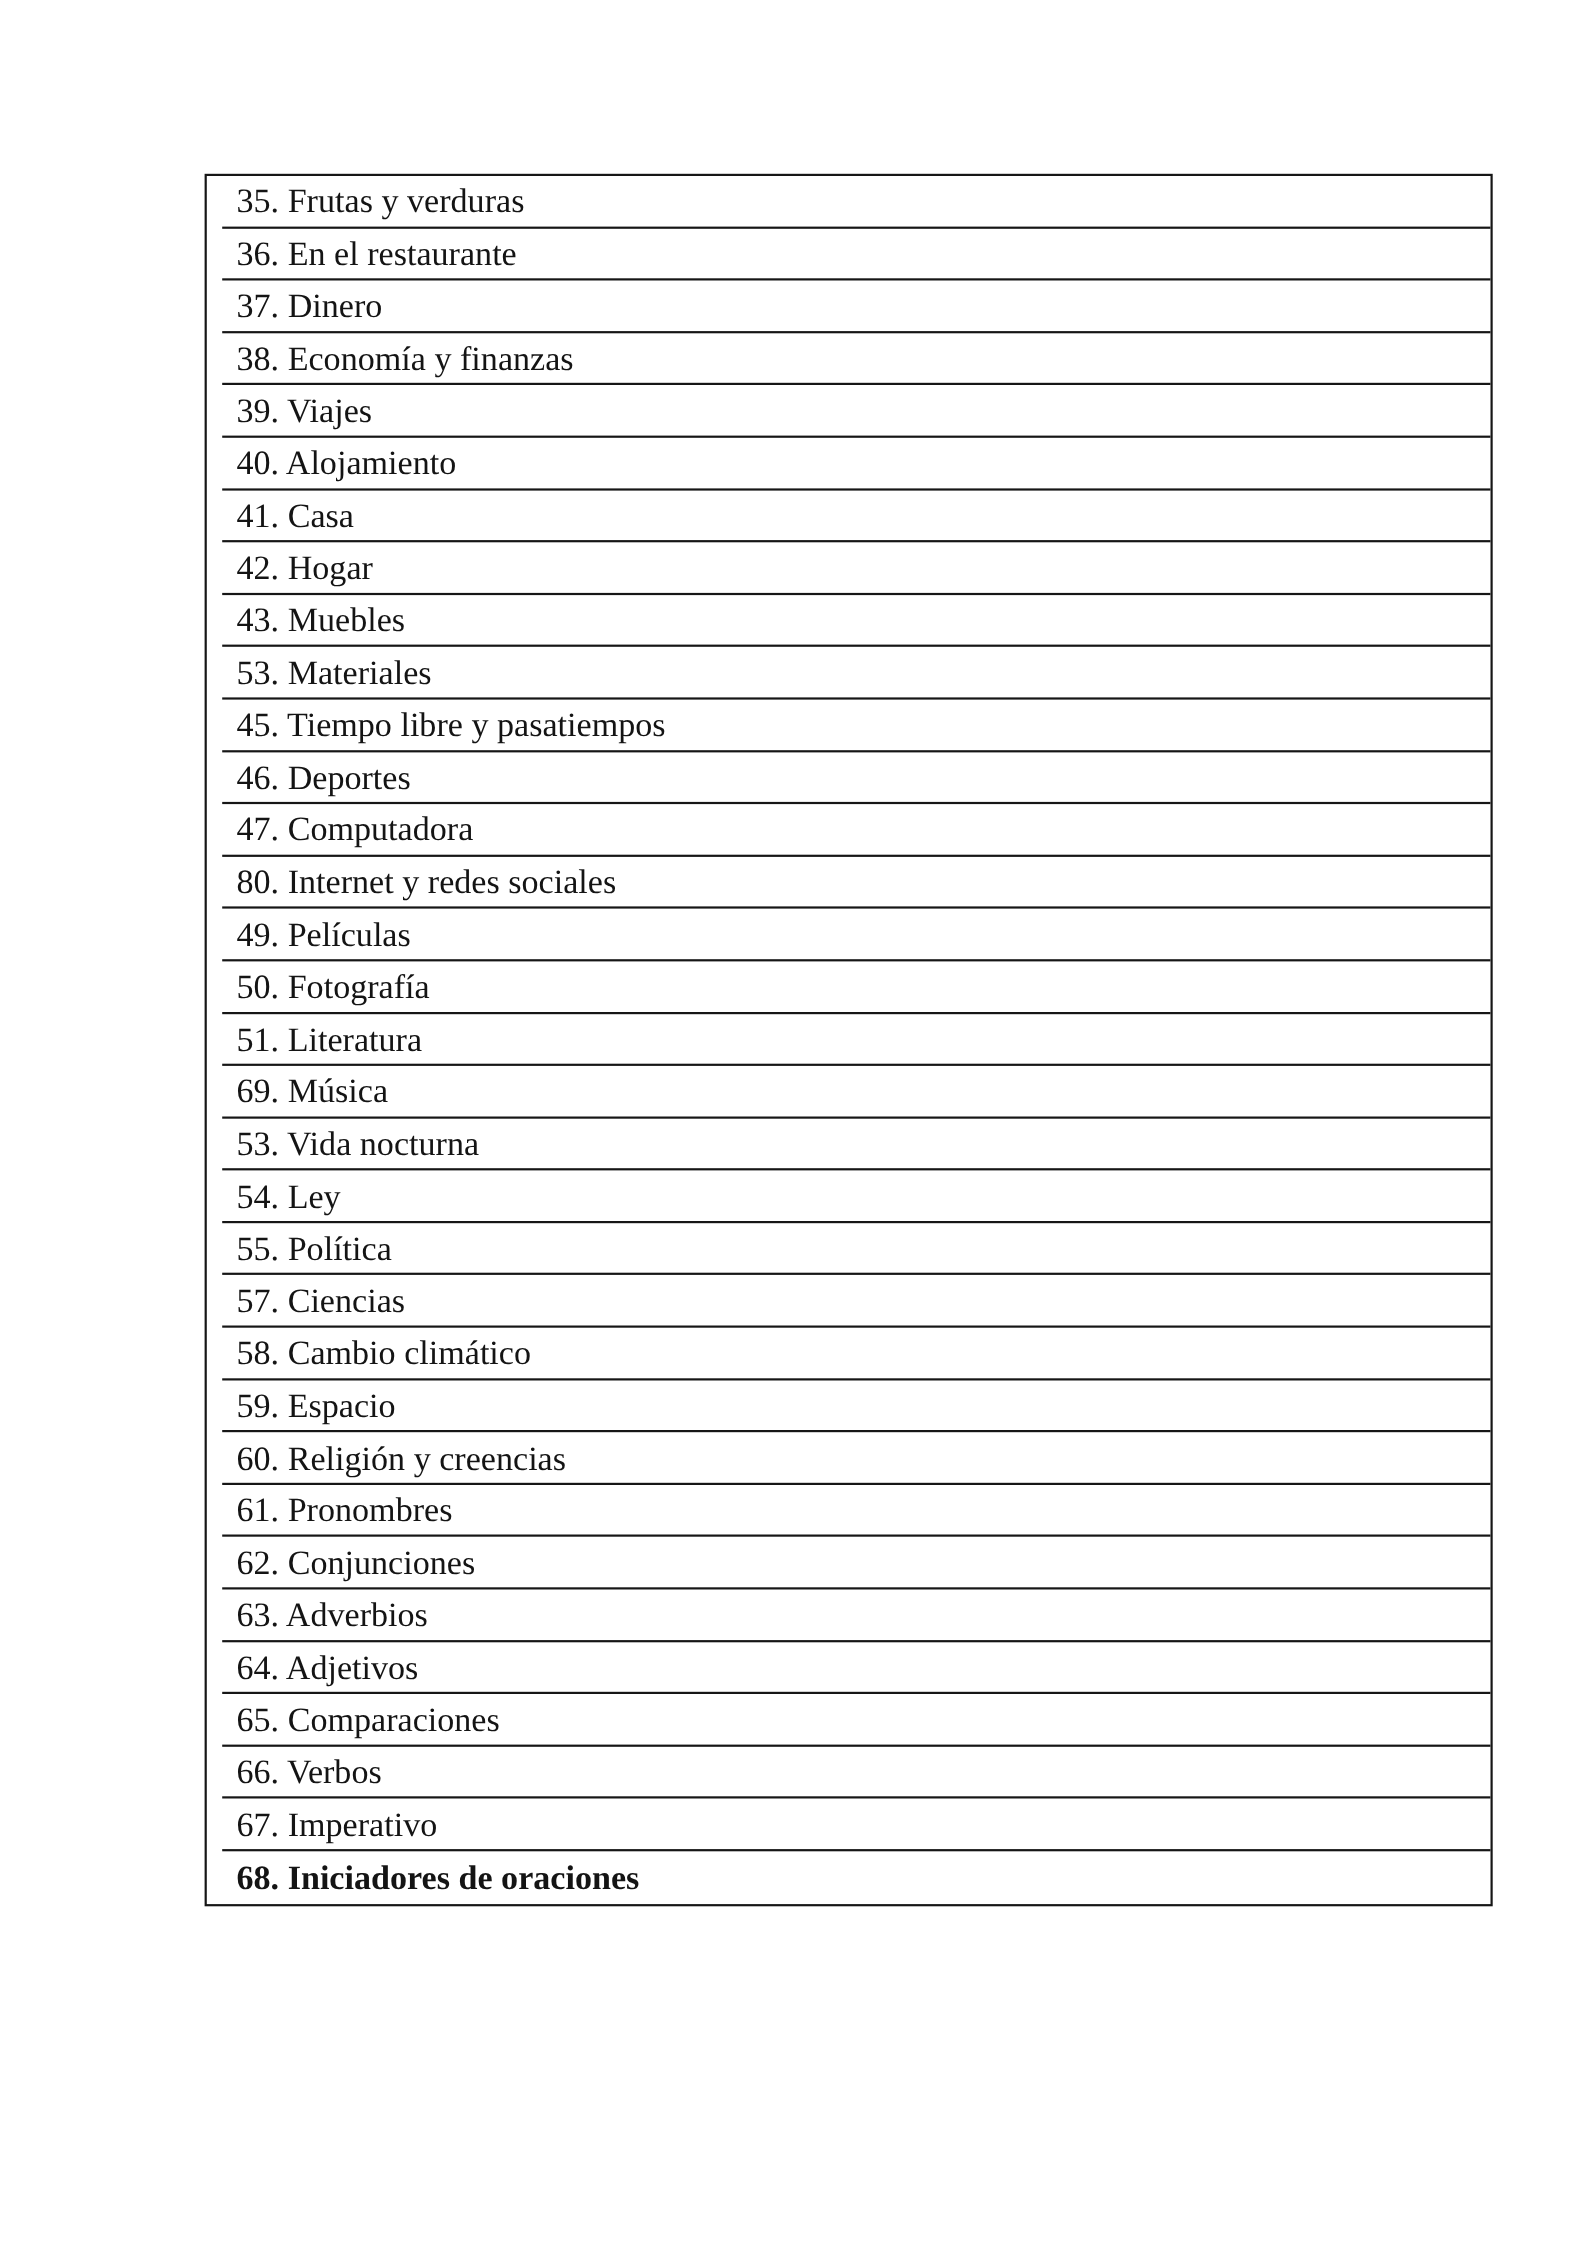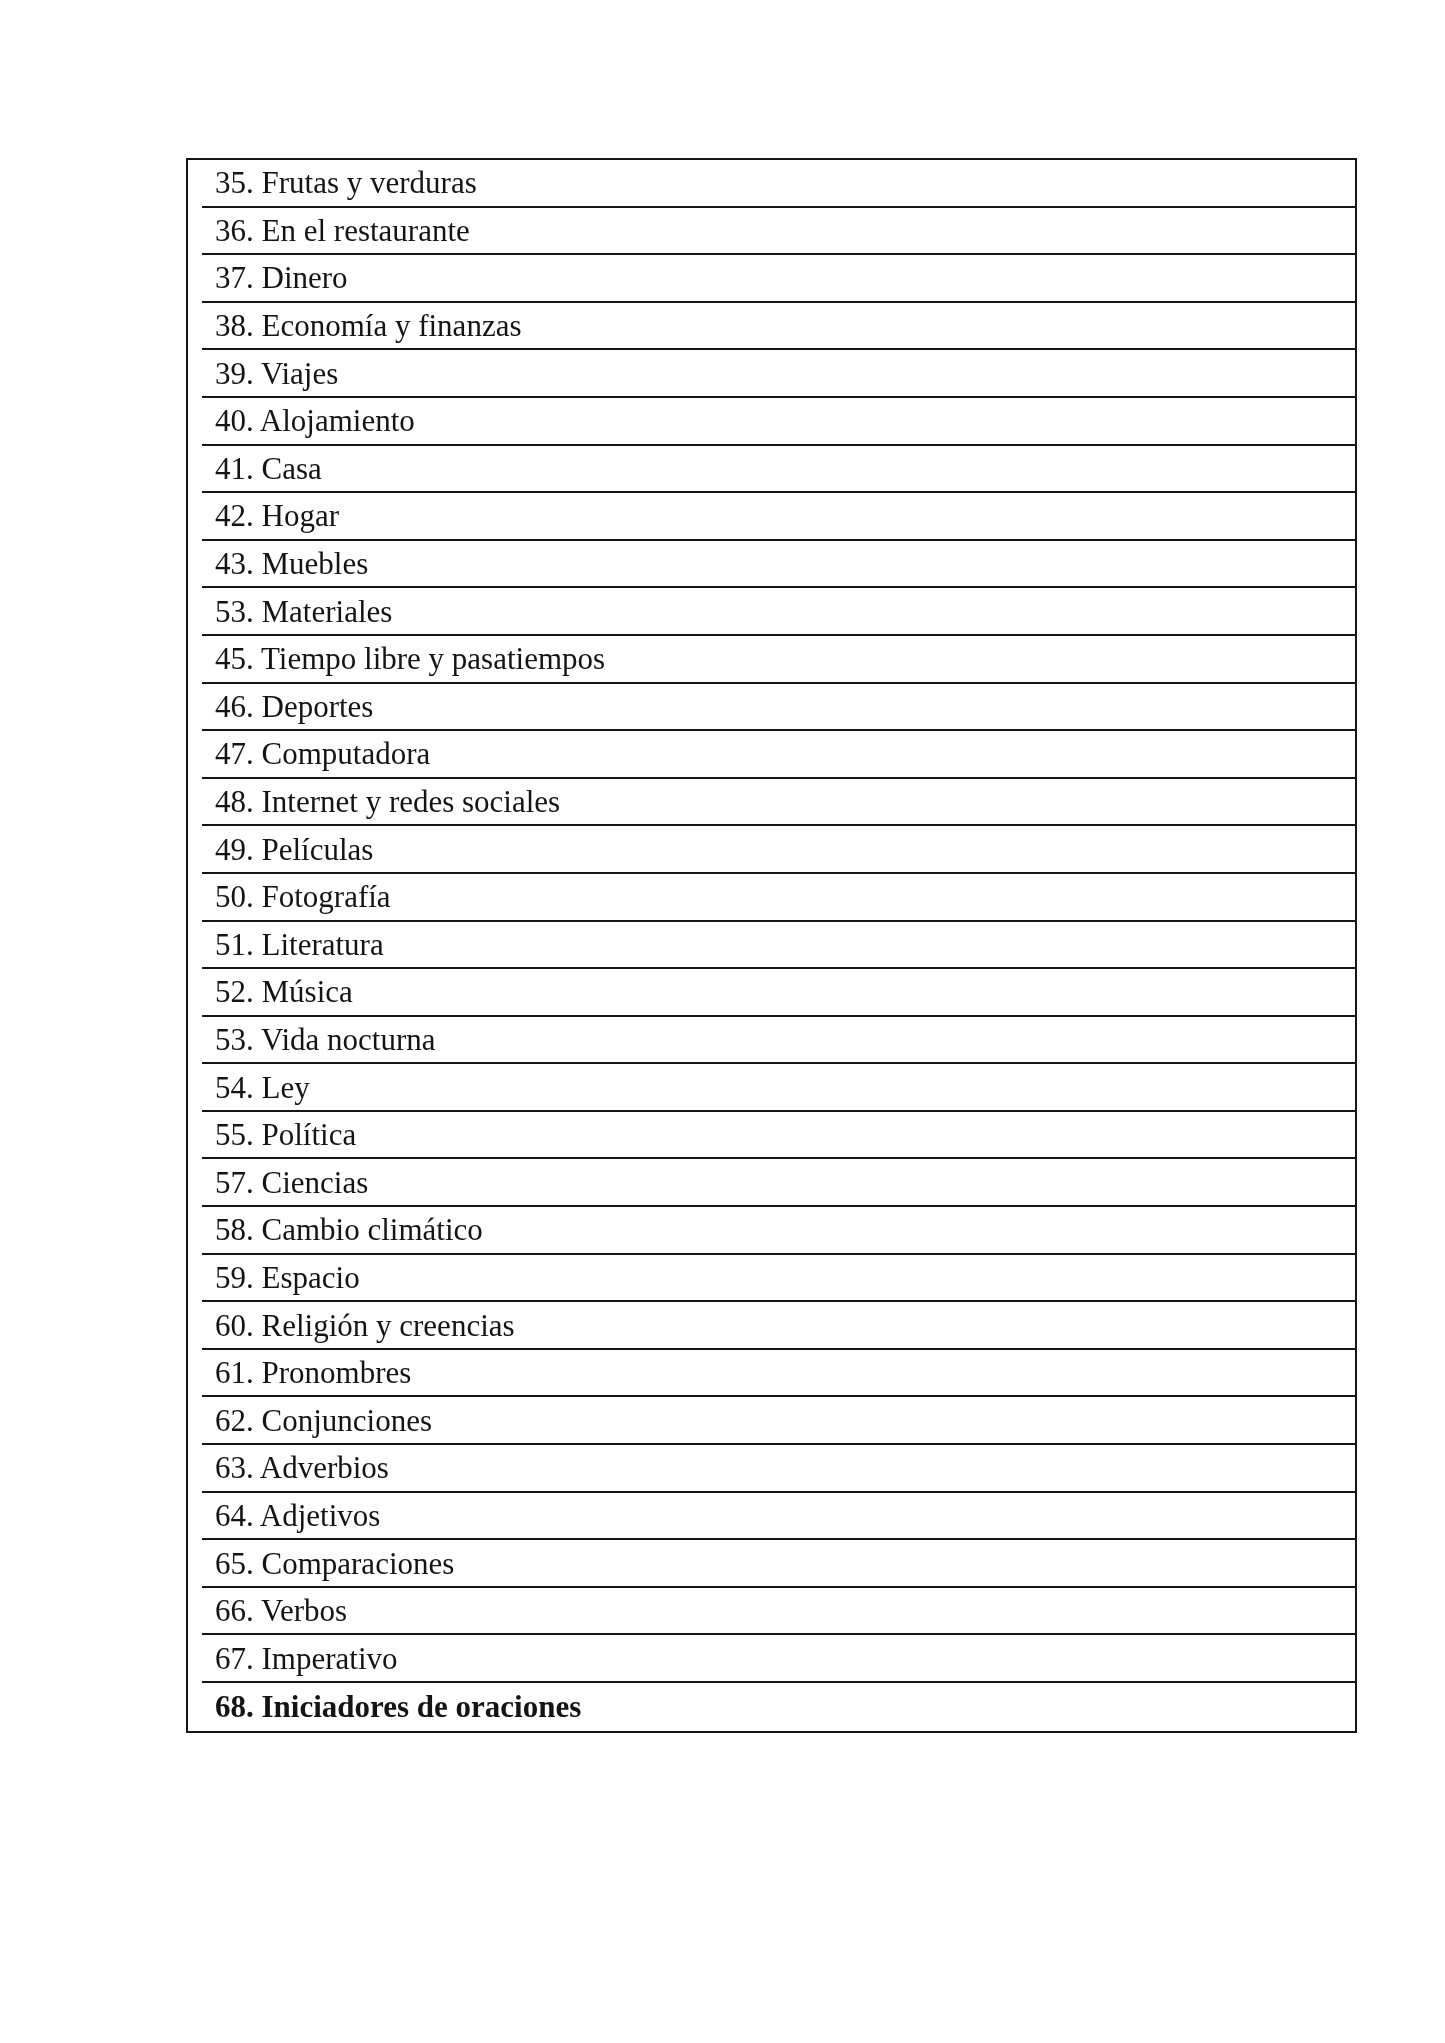--- a/index.html
+++ b/index.html
@@ -54,25 +54,25 @@
     <div class="toc-row">38. Economía y finanzas</div>
     <div class="toc-row">39. Viajes</div>
     <div class="toc-row">40. Alojamiento</div>
     <div class="toc-row">41. Casa</div>
     <div class="toc-row">42. Hogar</div>
     <div class="toc-row">43. Muebles</div>
     <div class="toc-row">53. Materiales</div>
     <div class="toc-row">45. Tiempo libre y pasatiempos</div>
     <div class="toc-row">46. Deportes</div>
     <div class="toc-row">47. Computadora</div>
-    <div class="toc-row">48. Internet y redes sociales</div>
+    <div class="toc-row">80. Internet y redes sociales</div>
     <div class="toc-row">49. Películas</div>
     <div class="toc-row">50. Fotografía</div>
     <div class="toc-row">51. Literatura</div>
-    <div class="toc-row">52. Música</div>
+    <div class="toc-row">69. Música</div>
     <div class="toc-row">53. Vida nocturna</div>
     <div class="toc-row">54. Ley</div>
     <div class="toc-row">55. Política</div>
     <div class="toc-row">57. Ciencias</div>
     <div class="toc-row">58. Cambio climático</div>
     <div class="toc-row">59. Espacio</div>
     <div class="toc-row">60. Religión y creencias</div>
     <div class="toc-row">61. Pronombres</div>
     <div class="toc-row">62. Conjunciones</div>
     <div class="toc-row">63. Adverbios</div>

